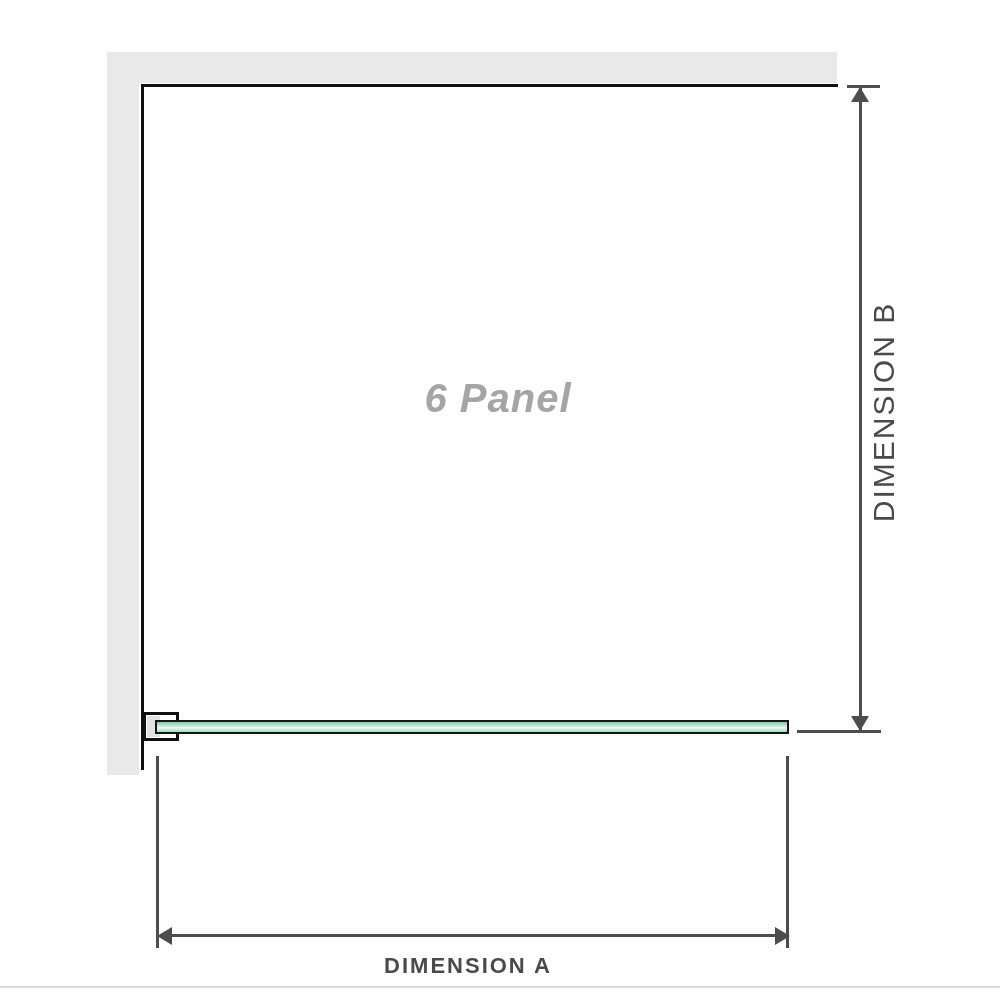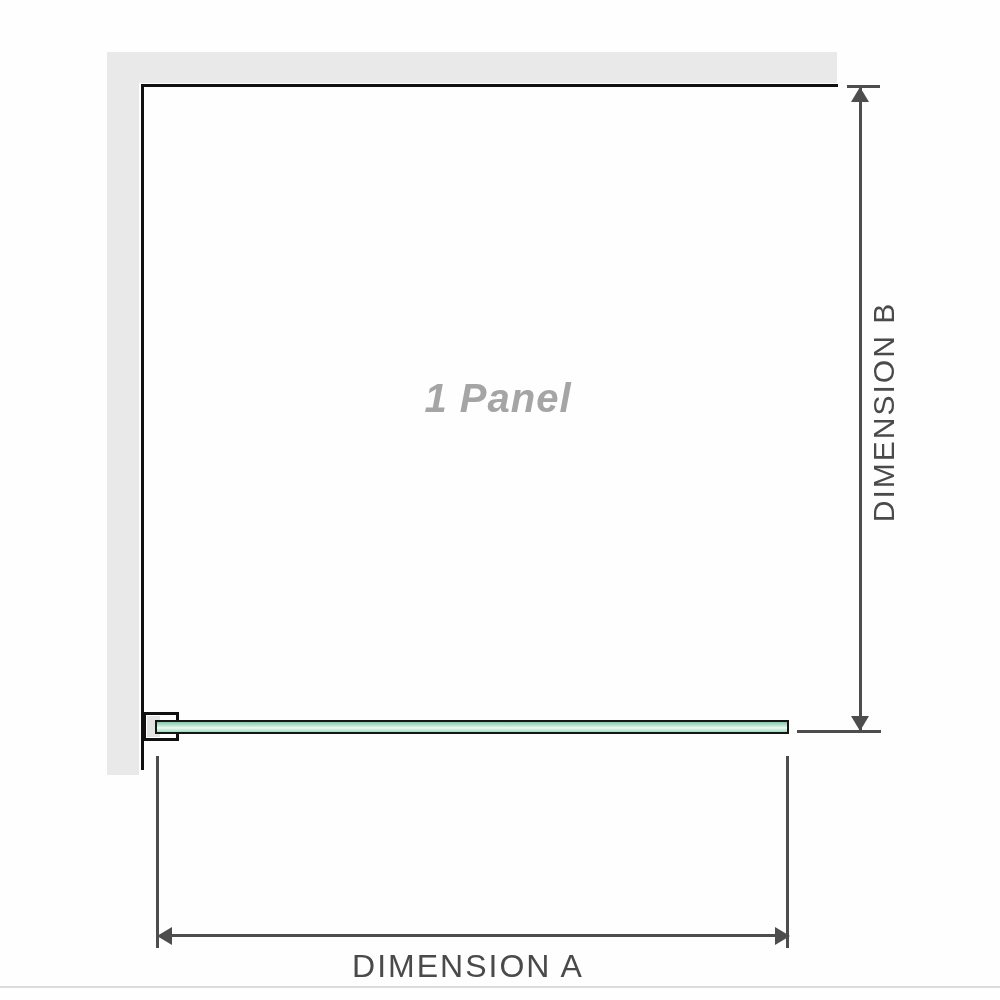--- a/index.html
+++ b/index.html
@@ -55,38 +55,38 @@
   
   .exta-left{left:156px;top:756px;width:3px;height:192px;background:var(--dimension-line);}
   .exta-right{left:786px;top:756px;width:3px;height:192px;background:var(--dimension-line);}
   .dima-line{left:160px;top:934px;width:627px;height:3px;background:var(--dimension-line);}
   .arrow-left{left:157px;top:927px;border-top:9px solid transparent;border-bottom:9px solid transparent;
     border-right:15px solid var(--dimension-line);}
   .arrow-right{left:775px;top:927px;border-top:9px solid transparent;border-bottom:9px solid transparent;
     border-left:15px solid var(--dimension-line);}
   .dima-label{
     left:468px;top:966px;transform:translate(-50%,-50%);
-    font-size:32px;font-weight:400;letter-spacing:2px;color:var(--dimension-text);
+    font-size:22px;font-weight:700;letter-spacing:2px;color:var(--dimension-text);
     white-space:nowrap;
   }
   
   .footer-divider{left:0;top:986px;width:1000px;height:2px;background:var(--footer-divider);}
 </style>
 </head>
 <body>
 
 <div>
 
   <div class="abs wall-top"></div>
   <div class="abs wall-left"></div>
 
   <div class="abs outline-top"></div>
   <div class="abs outline-left"></div>
 
-  <div class="abs panel-label">1 Panel</div>
+  <div class="abs panel-label">6 Panel</div>
 
   <div class="abs bracket"></div>
   <div class="abs bracket-pad"></div>
   <div class="abs glass"></div>
 
   <div>
     <div class="abs dimb-tick-top"></div>
     <div class="abs dimb-tick-bottom"></div>
     <div class="abs dimb-line"></div>
     <div class="abs arrow arrow-up"></div>

